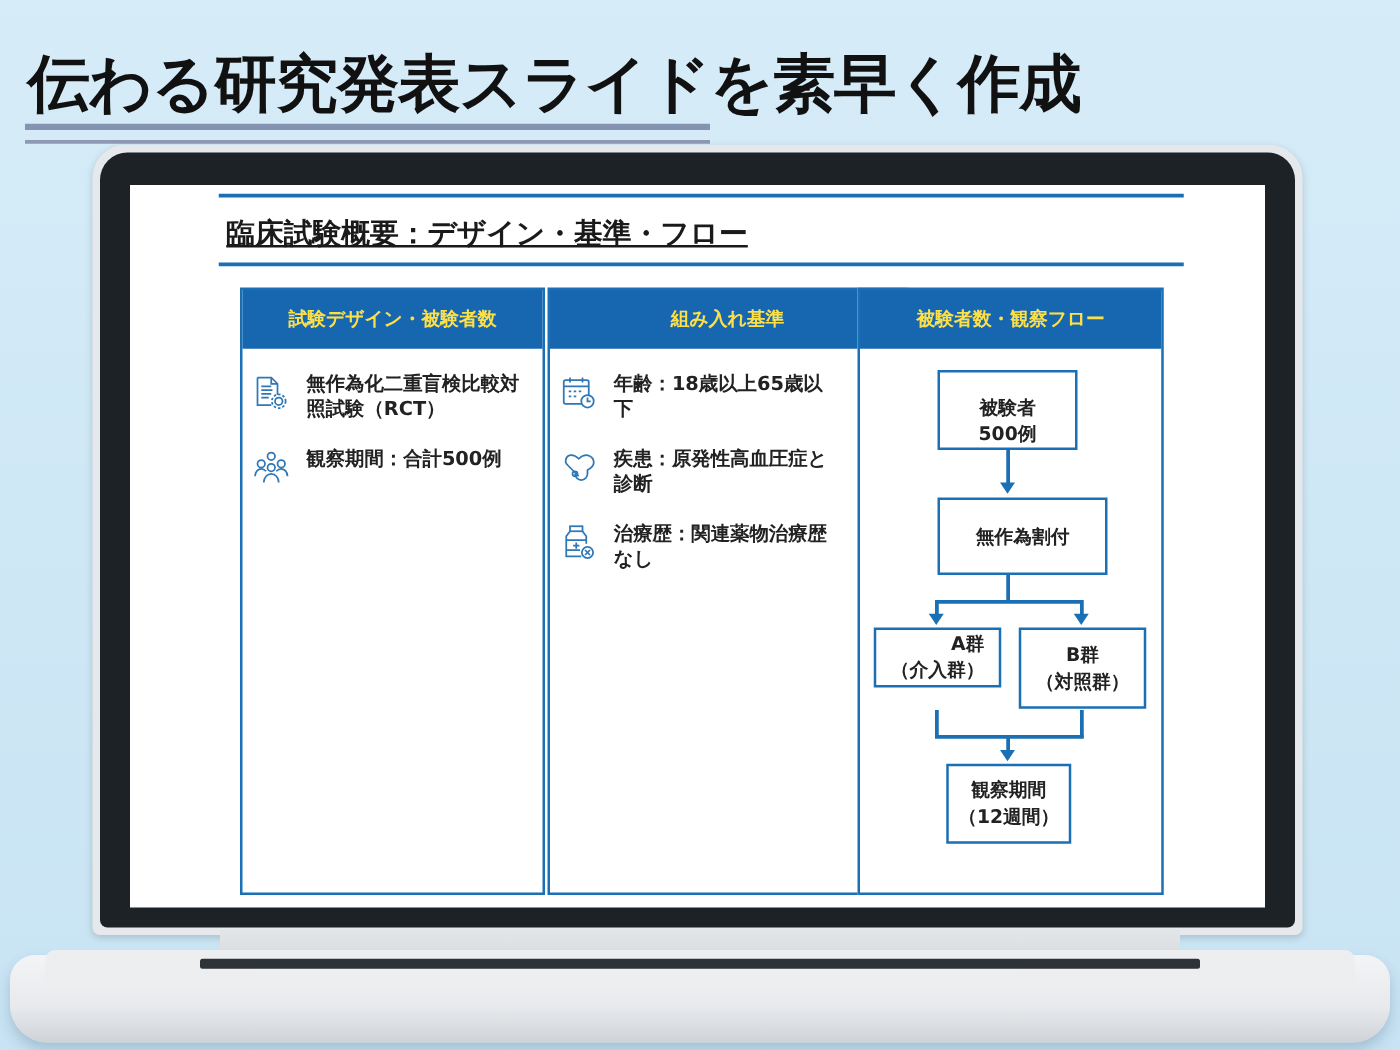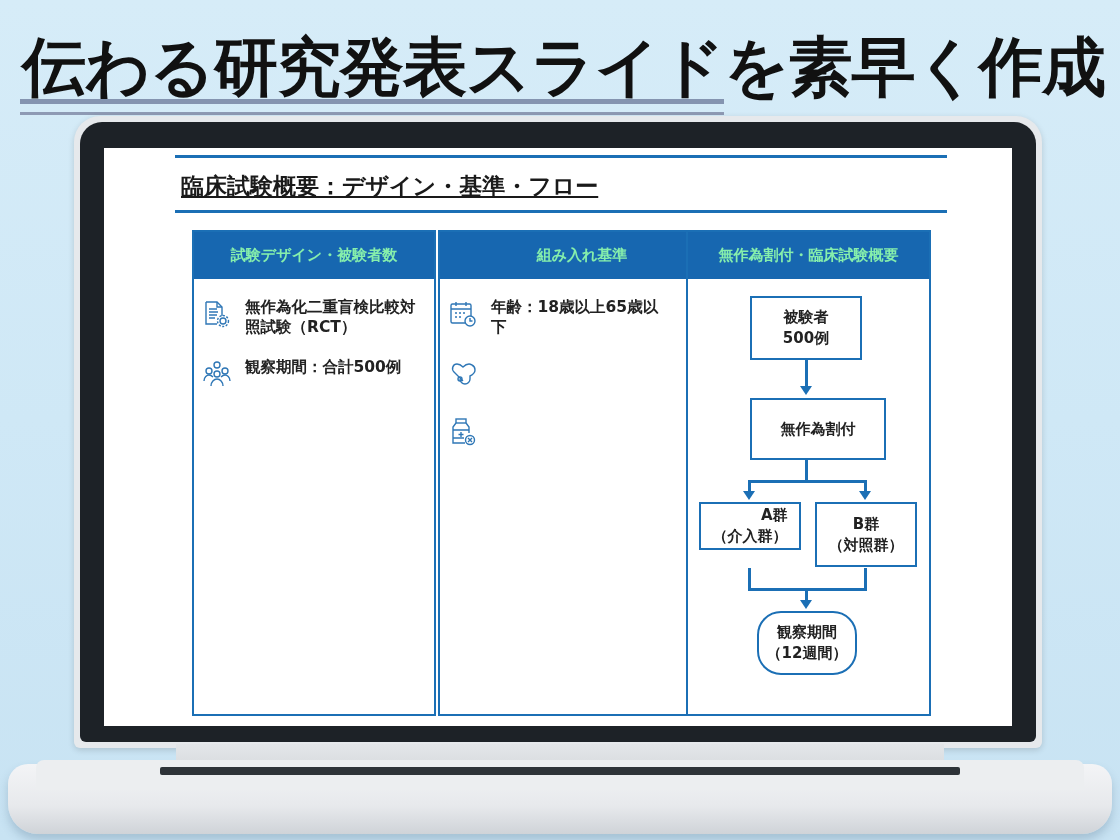--- a/index.html
+++ b/index.html
@@ -4,21 +4,21 @@
 <style>
   * { box-sizing: border-box; margin: 0; padding: 0; }
   html, body { width: 1120px; height: 840px; overflow: hidden; }
   body {
     position: relative;
     background: linear-gradient(180deg, #d6ecf8 0%, #cfe8f6 50%, #c8e3f3 100%);
     font-family: "DejaVu Sans", "Liberation Sans", sans-serif;
   }
   .headline {
     position: absolute; left: 22px; top: 22px; width: 1090px; height: 90px;
-    font-size: 64px; font-weight: bold; color: #111; letter-spacing: -1px;
+    font-size: 50px; font-weight: bold; color: #111; letter-spacing: -1px;
     line-height: 90px; white-space: nowrap;
   }
   .headline .ul {
     position: relative; display: inline-block;
   }
   .headline .ul::after {
     content: ""; position: absolute; left: -2px; right: 0; bottom: 8px; height: 5px;
     background: #8494b0;
   }
   .headline .ul::before {
@@ -66,21 +66,21 @@
   }
   .slide-title {
     position: absolute; left: 181px; top: 171px; font-size: 23px; font-weight: bold;
     color: #1a1a1a; white-space: nowrap; text-decoration: underline;
   }
   .col {
     position: absolute; top: 230px; height: 486px;
     border: 2px solid #1b6fb5; background: #fff;
   }
   .col-head {
-    height: 47px; background: #1767b0; color: #86efac;
+    height: 47px; background: #1767b0; color: #fde047;
     font-size: 15px; font-weight: bold; text-align: center; line-height: 47px;
     white-space: nowrap;
   }
   .items { padding: 18px 0 0 8px; }
   .item { display: flex; align-items: flex-start; margin-bottom: 20px; }
   .item .ico { width: 36px; height: 36px; flex: 0 0 36px; margin-top: 2px; }
   .item .txt {
     font-size: 15.5px; font-weight: bold; color: #222; line-height: 20px;
     margin-left: 7px; width: 182px;
   }
@@ -166,42 +166,44 @@
       <span class="txt">年齢：18歳以上65歳以下</span>
     </div>
     <div class="item">
       <span class="ico">
         <svg viewBox="0 0 30 30">
             <path d="M15 22l-9-9c-3-3-1-8 3-8 2 0 4 1 6 3 2-2 4-3 6-3 1 0 2 .5 3 1"></path>
             <path d="M24 6c2 1 3 3 3 5 0 3-3 5-5 6v3a5 5 0 0 1-10 0"></path>
             <circle cx="12" cy="20" r="2"></circle>
           </svg>
       </span>
+      <span class="txt">疾患：原発性高血圧症と診断</span>
     </div>
     <div class="item">
       <span class="ico">
         <svg viewBox="0 0 30 30">
             <rect x="8" y="2" width="10" height="4"></rect>
             <path d="M8 6l-3 4v16h12"></path>
             <path d="M18 6l3 4v6"></path>
             <path d="M5 13h16M5 21h11"></path>
             <path d="M13 15v5M10.5 17.5h5"></path>
             <circle cx="22" cy="23" r="4.5"></circle>
             <path d="M20 21l4 4M24 21l-4 4"></path>
           </svg>
       </span>
+      <span class="txt">治療歴：関連薬物治療歴なし</span>
     </div>
   </div>
 </div>
 
 <div class="col" style="left:686px; width:245px;">
-  <div class="col-head">無作為割付・臨床試験概要</div>
-</div>
-
-<div class="fbox" style="left:750px; top:296px; width:112px; height:64px;">
+  <div class="col-head">被験者数・観察フロー</div>
+</div>
+
+<div class="fbox" style="left:750px; top:296px; width:112px; height:64px;align-items:flex-end;">
   <div>
       <div>被験者</div>
       <div>500例</div>
     </div>
 </div>
 <div class="line" style="left:805px; top:360px; width:3px; height:28px;"></div>
 <div class="arrow" style="left:800px; top:386px;"></div>
 
 <div class="fbox" style="left:750px; top:398px; width:136px; height:62px;">
   <div>無作為割付</div>
@@ -225,18 +227,18 @@
       <div>（対照群）</div>
     </div>
 </div>
 
 <div class="line" style="left:748px; top:568px; width:3px; height:22px;"></div>
 <div class="line" style="left:864px; top:568px; width:3px; height:22px;"></div>
 <div class="line" style="left:748px; top:588px; width:119px; height:3px;"></div>
 <div class="line" style="left:805px; top:588px; width:3px; height:14px;"></div>
 <div class="arrow" style="left:800px; top:600px;"></div>
 
-<div class="fbox" style="left:757px; top:611px; width:100px; height:64px;border-radius:24px;">
+<div class="fbox" style="left:757px; top:611px; width:100px; height:64px;">
   <div>
       <div>観察期間</div>
       <div>（12週間）</div>
     </div>
 </div>
 
 </body></html>

